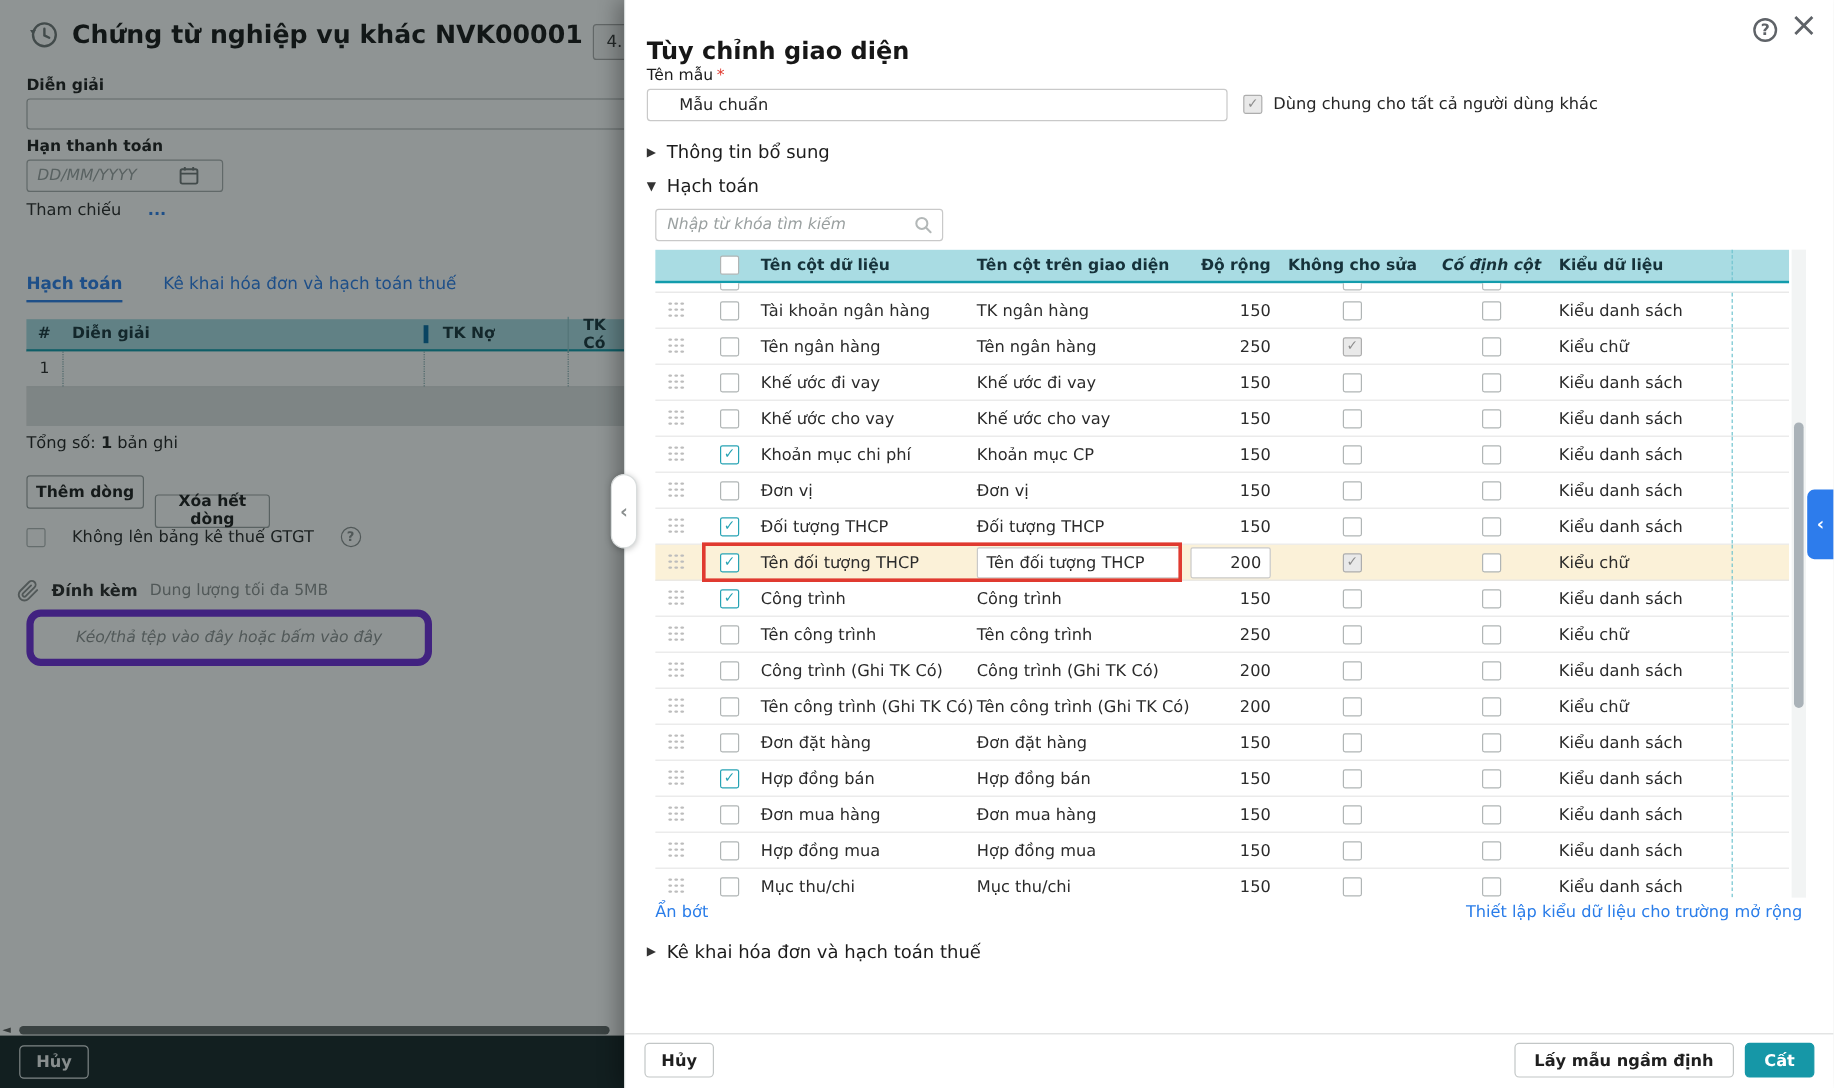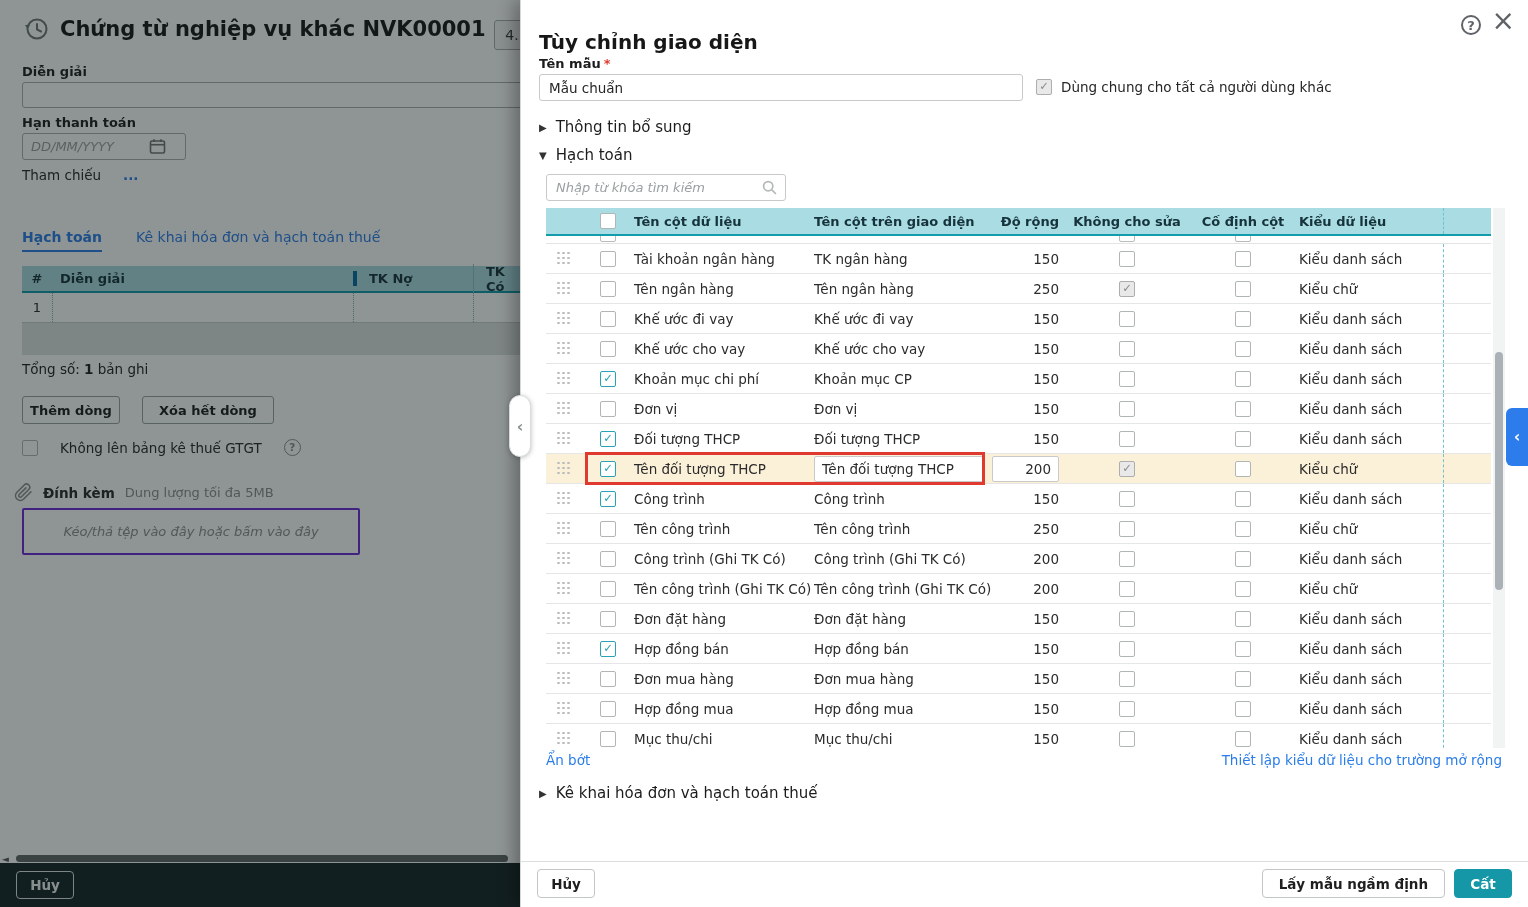--- a/index.html
+++ b/index.html
@@ -36,57 +36,57 @@
   .lp-grid-band { height:32px; background:#dfe2e2; }
   .lp-total { position:absolute; left:22px; top:361px; font-size:13.5px; color:#1e1e1e; }
   .lp-btn { position:absolute; top:396px; height:28px; background:#fff; border:1px solid #9aa0a0; border-radius:3px; font-weight:700; font-size:13px; color:#1a1a1a; display:flex; align-items:center; justify-content:center; cursor:pointer; font-family:inherit; }
   .lp-check-row { position:absolute; left:22px; top:439px; display:flex; align-items:center; gap:22px; }
   .cb { width:16px; height:16px; border:1px solid #b0b5b5; border-radius:2px; background:#fff; display:inline-flex; align-items:center; justify-content:center; font-size:11.5px; line-height:1; color:transparent; flex:0 0 auto; }
   .cb.on { border-color:#27a3b4; color:#27a3b4; font-weight:700; }
   .cb.on-gray { background:#e9e9e9; border-color:#adadad; color:#8d8d8d; font-weight:700; }
   .help-circle { width:17px; height:17px; border:1.5px solid #8a8f8f; border-radius:50%; color:#8a8f8f; font-size:11px; display:inline-flex; align-items:center; justify-content:center; font-weight:700; }
   .lp-attach-row { position:absolute; left:14px; top:483px; display:flex; align-items:center; gap:10px; }
   .lp-attach-hint { color:#8a8f8f; font-size:13px; }
-  .lp-dropzone { position:absolute; left:22px; top:508px; width:338px; height:47px; border:2px solid #6d28d9; border-radius:2px; display:flex; align-items:center; justify-content:center; font-style:italic; color:#8a8f8f; font-size:13px; }
+  .lp-dropzone { position:absolute; left:22px; top:508px; width:338px; height:47px; border:6px solid #6d28d9; border-radius:12px; display:flex; align-items:center; justify-content:center; font-style:italic; color:#8a8f8f; font-size:13px; }
   .lp-hscroll { position:absolute; left:0; top:854px; width:520px; height:9px; }
   .lp-hscroll .thumb { position:absolute; left:16px; top:1px; width:492px; height:7px; background:#5f6464; border-radius:4px; }
   .lp-hscroll .arrow { position:absolute; left:2px; top:0; font-size:9px; color:#555; }
   .lp-footer { position:absolute; left:0; bottom:0; width:520px; height:44px; background:#132325; }
   .lp-footer-btn { position:absolute; left:16px; top:8px; width:58px; height:28px; background:transparent; border:1px solid #dfe3e3; border-radius:4px; color:#f2f4f4; font-weight:700; font-size:13.5px; font-family:inherit; cursor:pointer; }
   .lp-overlay { position:absolute; inset:0; background:rgba(16,28,28,0.47); z-index:5; }
   .panel-pill { position:absolute; left:509px; top:395px; width:22px; height:62px; background:#fff; border:1px solid #d9dddd; border-radius:11px; z-index:20; display:flex; align-items:center; justify-content:center; color:#8a8f8f; font-size:16px; font-weight:700; box-shadow:0 1px 5px rgba(0,0,0,0.25); cursor:pointer; }
 
   
   .drawer { position:absolute; left:520px; top:0; width:1008px; height:907px; background:#fff; z-index:10; box-shadow:-6px 0 16px rgba(0,0,0,0.30); border-left:1px solid #d5d9d9; }
   .dw-title { position:absolute; left:18px; top:18px; font-size:20px; font-weight:700; color:#171717;margin-top:12px; }
   .dw-help { position:absolute; right:47px; top:15px; width:20px; height:20px; border:2px solid #5f6368; border-radius:50%; color:#5f6368; font-size:13px; font-weight:700; display:flex; align-items:center; justify-content:center; cursor:pointer; }
   .dw-close { position:absolute; right:13px; top:6px; font-size:28px; color:#5f6368; cursor:pointer; line-height:1.1; }
-  .dw-name-label { position:absolute; left:18px; top:56px; font-weight:700; font-size:13px; color:#1c1c1c; }
+  .dw-name-label { position:absolute; left:18px; top:56px; font-weight:400; font-size:13px; color:#1c1c1c; }
   .req { color:#e03b30; margin-left:3px; }
-  .dw-name-input { position:absolute; left:18px; top:74px; width:484px; height:27px; border:1px solid #c9c9c9; border-radius:3px; padding:0 9px; font-size:13.5px; color:#262626; font-family:inherit; }
+  .dw-name-input { position:absolute; left:18px; top:74px; width:484px; height:27px; border:1px solid #c9c9c9; border-radius:3px; padding:0 26px; font-size:13.5px; color:#262626; font-family:inherit; }
   .dw-share { position:absolute; left:515px; top:79px; display:flex; align-items:center; gap:9px; }
   .dw-section { position:absolute; left:18px; display:flex; align-items:center; gap:9px; font-size:15px; color:#1c1c1c; cursor:pointer; }
   .tri { font-size:10px; color:#333; }
   .dw-search { position:absolute; left:25px; top:174px; width:240px; height:27px; border:1px solid #c9c9c9; border-radius:3px; display:flex; align-items:center; }
   .dw-search input { border:none; outline:none; flex:1; padding:0 9px; font-size:13px; color:#a21caf; font-family:inherit; background:transparent; }
   .dw-search input::placeholder { font-style:italic; color:#9aa0a0; }
   .dw-search svg { margin-right:8px; flex:0 0 auto; }
 
   
   .t-wrap { position:absolute; left:25px; top:208px; width:945px; height:540px; overflow:hidden; }
   .t-head, .t-row, .t-sliver { display:flex; width:945px; }
   .t-head { height:28px; background:#a9dce3; border-bottom:2px solid #129cac; align-items:center; font-weight:700; font-size:13px; color:#16323a; }
   .c { height:100%; display:flex; align-items:center; }
   .c-handle { width:36px; justify-content:center; }
   .c-check { width:52px; justify-content:center; }
   .c-name { width:180px; }
   .c-disp { width:178px; }
   .c-width { width:75px; justify-content:flex-end; padding-right:8px; }
   .c-noedit { width:120px; justify-content:center; }
-  .c-fixed { width:112px; justify-content:center; }
+  .c-fixed { width:112px; justify-content:center;font-style:italic; }
   .c-type { width:144px; }
   .c-filler { flex:1; border-left:1px dashed #6fc3cf; }
   .t-head .c-noedit, .t-head .c-fixed { font-size:13px; }
   .t-sliver { height:8px; border-bottom:1px solid #e4e4e4; position:relative; overflow:hidden; }
   .cb-part { position:absolute; top:-10px; width:16px; height:16px; border:1px solid #b7bbbb; border-radius:2px; background:#fff; }
   .t-row { height:30px; border-bottom:1px solid #e6e6e6; font-size:13.5px; color:#2b2b2b; position:relative; align-items:center; }
   .t-row.hl { background:#fbf1d8; }
   .red-box { position:absolute; left:39px; top:-2px; width:400px; height:33px; border:3px solid #e03a30; z-index:3; pointer-events:none; }
   .dots { width:14px; height:14px; display:grid; grid-template-columns:repeat(3,4px); grid-template-rows:repeat(3,4px); gap:1px; cursor:grab; }
   .dots i { width:2.5px; height:2.5px; background:#bdbdbd; border-radius:50%; display:block; }
@@ -160,21 +160,21 @@
     <div class="lp-grid-band"></div>
   </div>
 
   <div class="lp-total">
     <span>Tổng số:</span>
     <b>1</b>
     <span>bản ghi</span>
   </div>
 
   <button class="lp-btn" style="left:22px; width:98px;">Thêm dòng</button>
-  <button class="lp-btn" style="left:142px; width:132px;">Xóa hết dòng</button>
+  <button class="lp-btn" style="left:129px; width:96px;margin-top:16px;">Xóa hết dòng</button>
 
   <div class="lp-check-row">
     <span class="cb"></span>
     <span>Không lên bảng kê thuế GTGT</span>
     <span class="help-circle">?</span>
   </div>
 
   <div class="lp-attach-row">
     <span>
       <svg width="19" height="19" viewBox="0 0 24 24">

